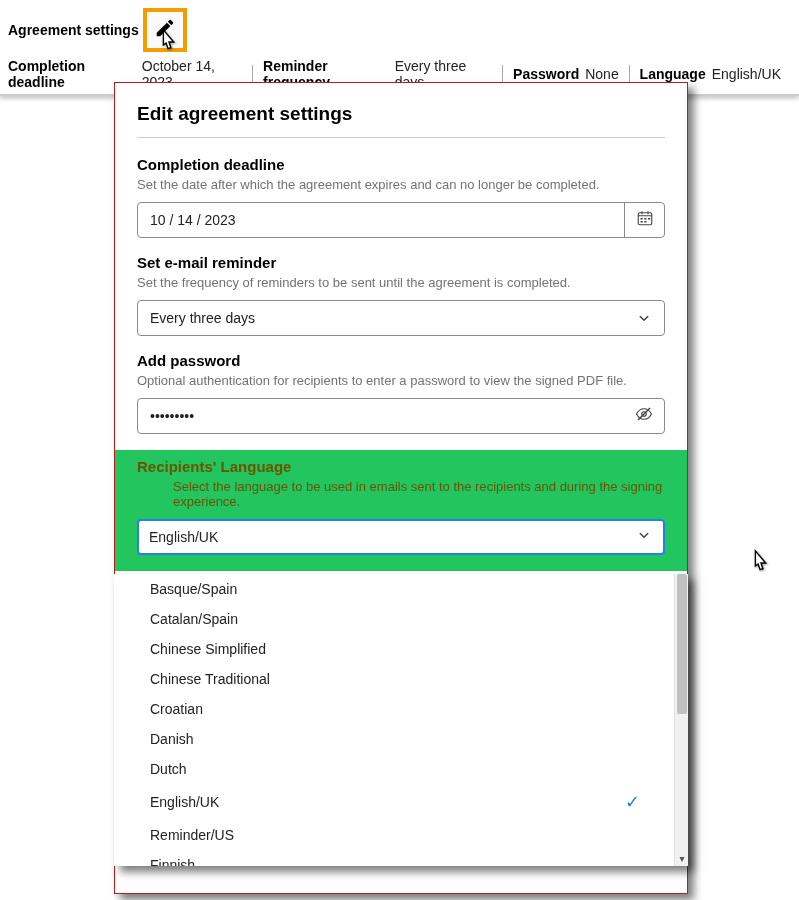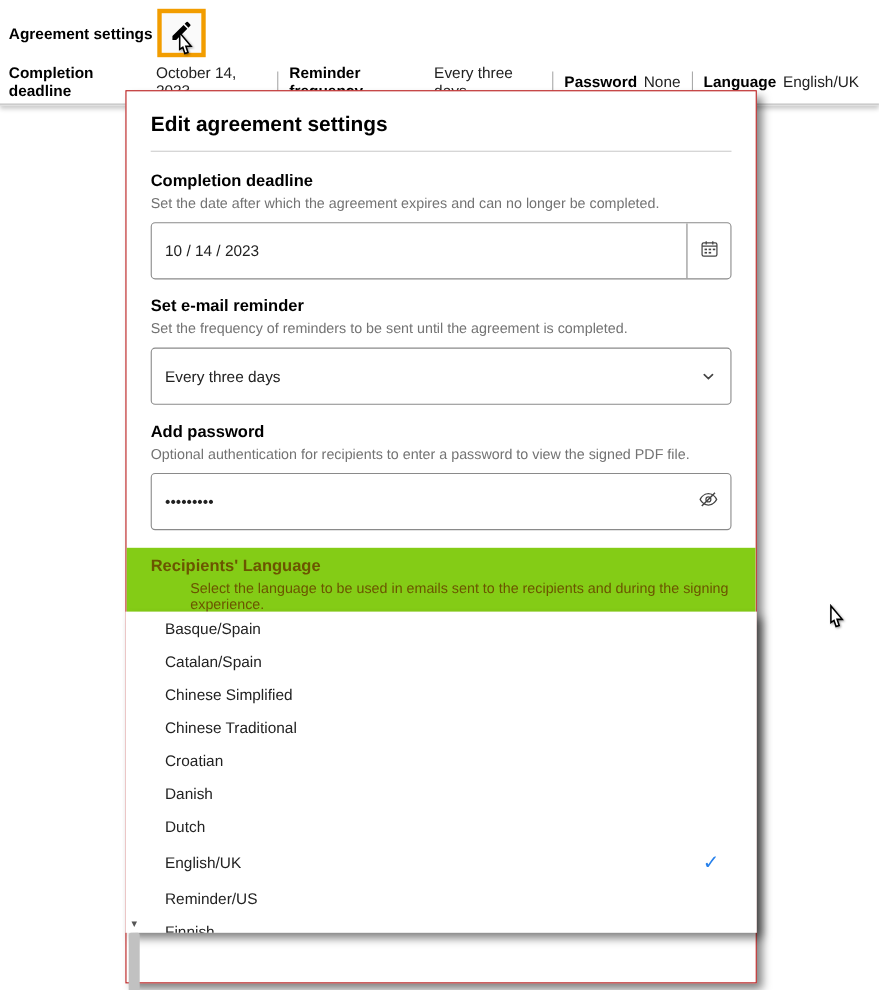--- a/index.html
+++ b/index.html
@@ -75,21 +75,21 @@
   .section { margin-bottom: 16px; }
   .section-title { font-size: 15px; font-weight: 700; color: #000; margin-bottom: 4px; }
   .section-desc { font-size: 13px; color: #737373; margin-bottom: 10px; }
 
   .input-wrap {
     position: relative;
     border: 1px solid #8a8a8a;
     border-radius: 4px;
     display: flex;
     align-items: center;
-    height: 52px;
+    height: 36px;
     overflow: hidden;
   }
   .input-text {
     flex: 1;
     padding: 0 12px;
     font-size: 14px;
     color: #222;
     border: none;
     outline: none;
     background: transparent;
@@ -105,21 +105,21 @@
   .input-addon-plain {
     width: 40px;
     height: 100%;
     display: flex;
     align-items: center;
     justify-content: center;
   }
   .chevron svg, .input-addon svg, .input-addon-plain svg { width: 18px; height: 18px; }
 
   .highlight-section {
-    background: #84cc16;
+    background: #22c55e;
     margin: 0 -22px;
     padding: 8px 22px 16px 22px;
   }
   .highlight-section .section-title { color: #6b5500; }
   .highlight-section .section-desc { color: #6b5500; margin-left: 36px; }
 
   .select-open {
     border: 2px solid #2680eb;
     border-radius: 4px;
     height: 36px;
@@ -127,28 +127,27 @@
     align-items: center;
     padding: 0 10px;
     background: #fff;
     position: relative;
   }
   .select-open .sel-value { flex: 1; font-size: 14px; color: #222; }
 
   .dropdown {
     position: absolute;
     left: 114px;
-    top: 556px;
+    top: 574px;
     width: 574px;
     background: #fff;
     border-top: none;
     height: 292px;
     box-shadow: 6px 6px 8px rgba(0,0,0,0.5);
     display: flex;
-    flex-direction: column;
   }
   .dropdown-list {
     flex: 1;
     overflow: hidden;
     padding-left: 6px;
   }
   .dropdown-item {
     padding: 7px 14px 7px 30px;
     font-size: 14px;
     color: #222;

